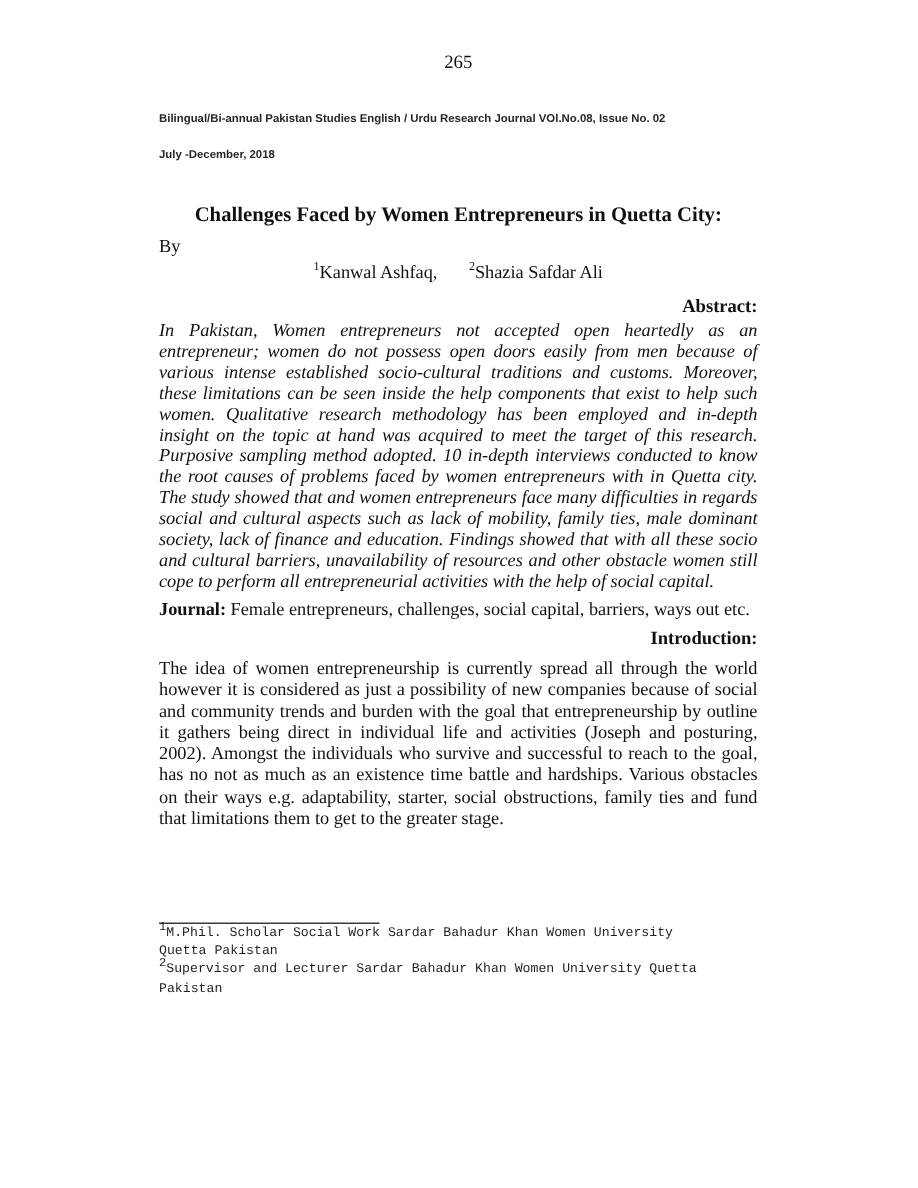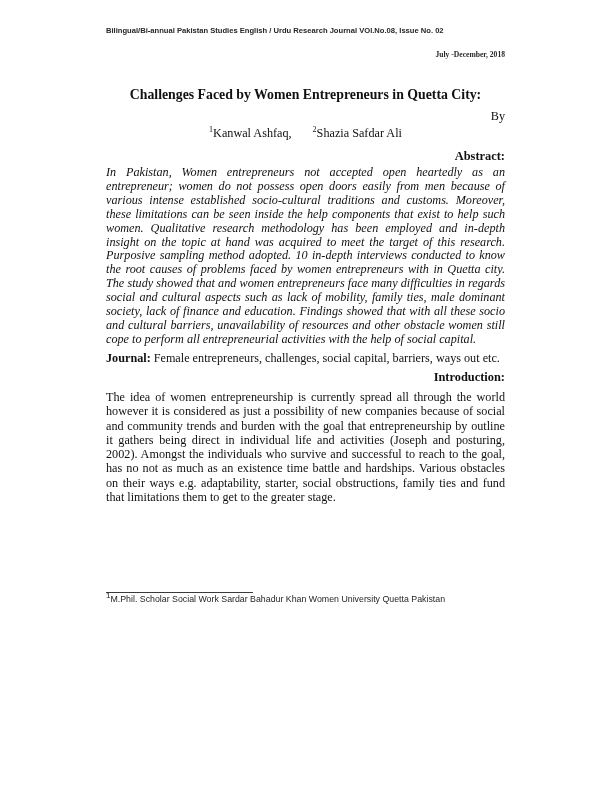--- a/index.html
+++ b/index.html
@@ -28,37 +28,37 @@
   .journal-header {
     margin-top: 26px;
     font-family: "Liberation Sans", sans-serif;
     font-weight: bold;
     font-size: 7.6px;
     line-height: 10px;
     color: #262626;
   }
   .issue-date {
     margin-top: 14px;
-    text-align: right;
-    font-family: Liberation Serif, serif;
+    text-align: left;
+    font-family: Liberation Sans, sans-serif;
     font-weight: bold;
     font-size: 7.6px;
     line-height: 10px;
     color: #262626;
   }
   .article-title {
     margin-top: 11px;
     text-align: center;
     font-weight: bold;
     font-size: 13.8px;
     line-height: 18px;
   }
   .byline {
     margin-top: 5px;
-    text-align: right;
+    text-align: left;
     font-size: 12.2px;
     line-height: 15px;
   }
   .authors {
     margin-top: 1px;
     text-align: center;
     font-size: 12.2px;
     line-height: 17px;
   }
   sup.auth-sup, sup.fn-sup {
@@ -91,42 +91,43 @@
   .intro-heading { margin-top: 2px; }
   .intro-body {
     margin-top: 5px;
     font-size: 12.2px;
     line-height: 14.2px;
     text-align: justify;
   }
   .footnote-block {
     position: absolute;
     left: 106px;
-    top: 592px;
+    top: 615px;
     width: 360px;
-    font-family: Liberation Sans, sans-serif;
+    font-family: Liberation Mono, monospace;
     font-size: 8.8px;
     line-height: 12.2px;
     color: #1f1f1f;
   }
   .footnote-rule {
     width: 147px;
     border-top: 1px solid #3a3a3a;
     height: 0;
   }
   .footnote-line { margin-top: 0; }
   .footnote-block .footnote-line:first-of-type { margin-top: 7px; }
 </style>
 </head>
 <body>
 
 <div class="page">
 
   <div class="content">
 
+    <div class="page-number">265</div>
 
     <div class="journal-header">Bilingual/Bi-annual Pakistan Studies English / Urdu Research Journal VOl.No.08, Issue No. 02</div>
 
     <div class="issue-date">July -December, 2018</div>
 
     <h1 class="article-title" style="margin:26px 0 0 0;">Challenges Faced by Women Entrepreneurs in Quetta City:</h1>
 
     <div class="byline">By</div>
 
     <div class="authors"><span class="author-group"><sup class="auth-sup">1</sup><span>Kanwal Ashfaq,</span></span><span class="author-group"><sup class="auth-sup">2</sup><span>Shazia Safdar Ali</span></span></div>
@@ -139,15 +140,16 @@
 
     <div class="section-heading intro-heading">Introduction:</div>
 
     <p class="intro-body" style="margin:5px 0 0 0;">The idea of women entrepreneurship is currently spread all through the world however it is considered as just a possibility of new companies because of social and community trends and burden with the goal that entrepreneurship by outline it gathers being direct in individual life and activities (Joseph and posturing, 2002). Amongst the individuals who survive and successful to reach to the goal, has no not as much as an existence time battle and hardships. Various obstacles on their ways e.g. adaptability, starter, social obstructions, family ties and fund that limitations them to get to the greater stage.</p>
 
   </div>
 
   <div class="footnote-block">
     <div class="footnote-rule"></div>
     <div class="footnote-line"><sup class="fn-sup">1</sup><span>M.Phil. Scholar Social Work Sardar Bahadur Khan Women University Quetta Pakistan</span></div>
+    <div class="footnote-line"><sup class="fn-sup">2</sup><span>Supervisor and Lecturer Sardar Bahadur Khan Women University Quetta Pakistan</span></div>
   </div>
 
 </div>
 
 </body></html>

